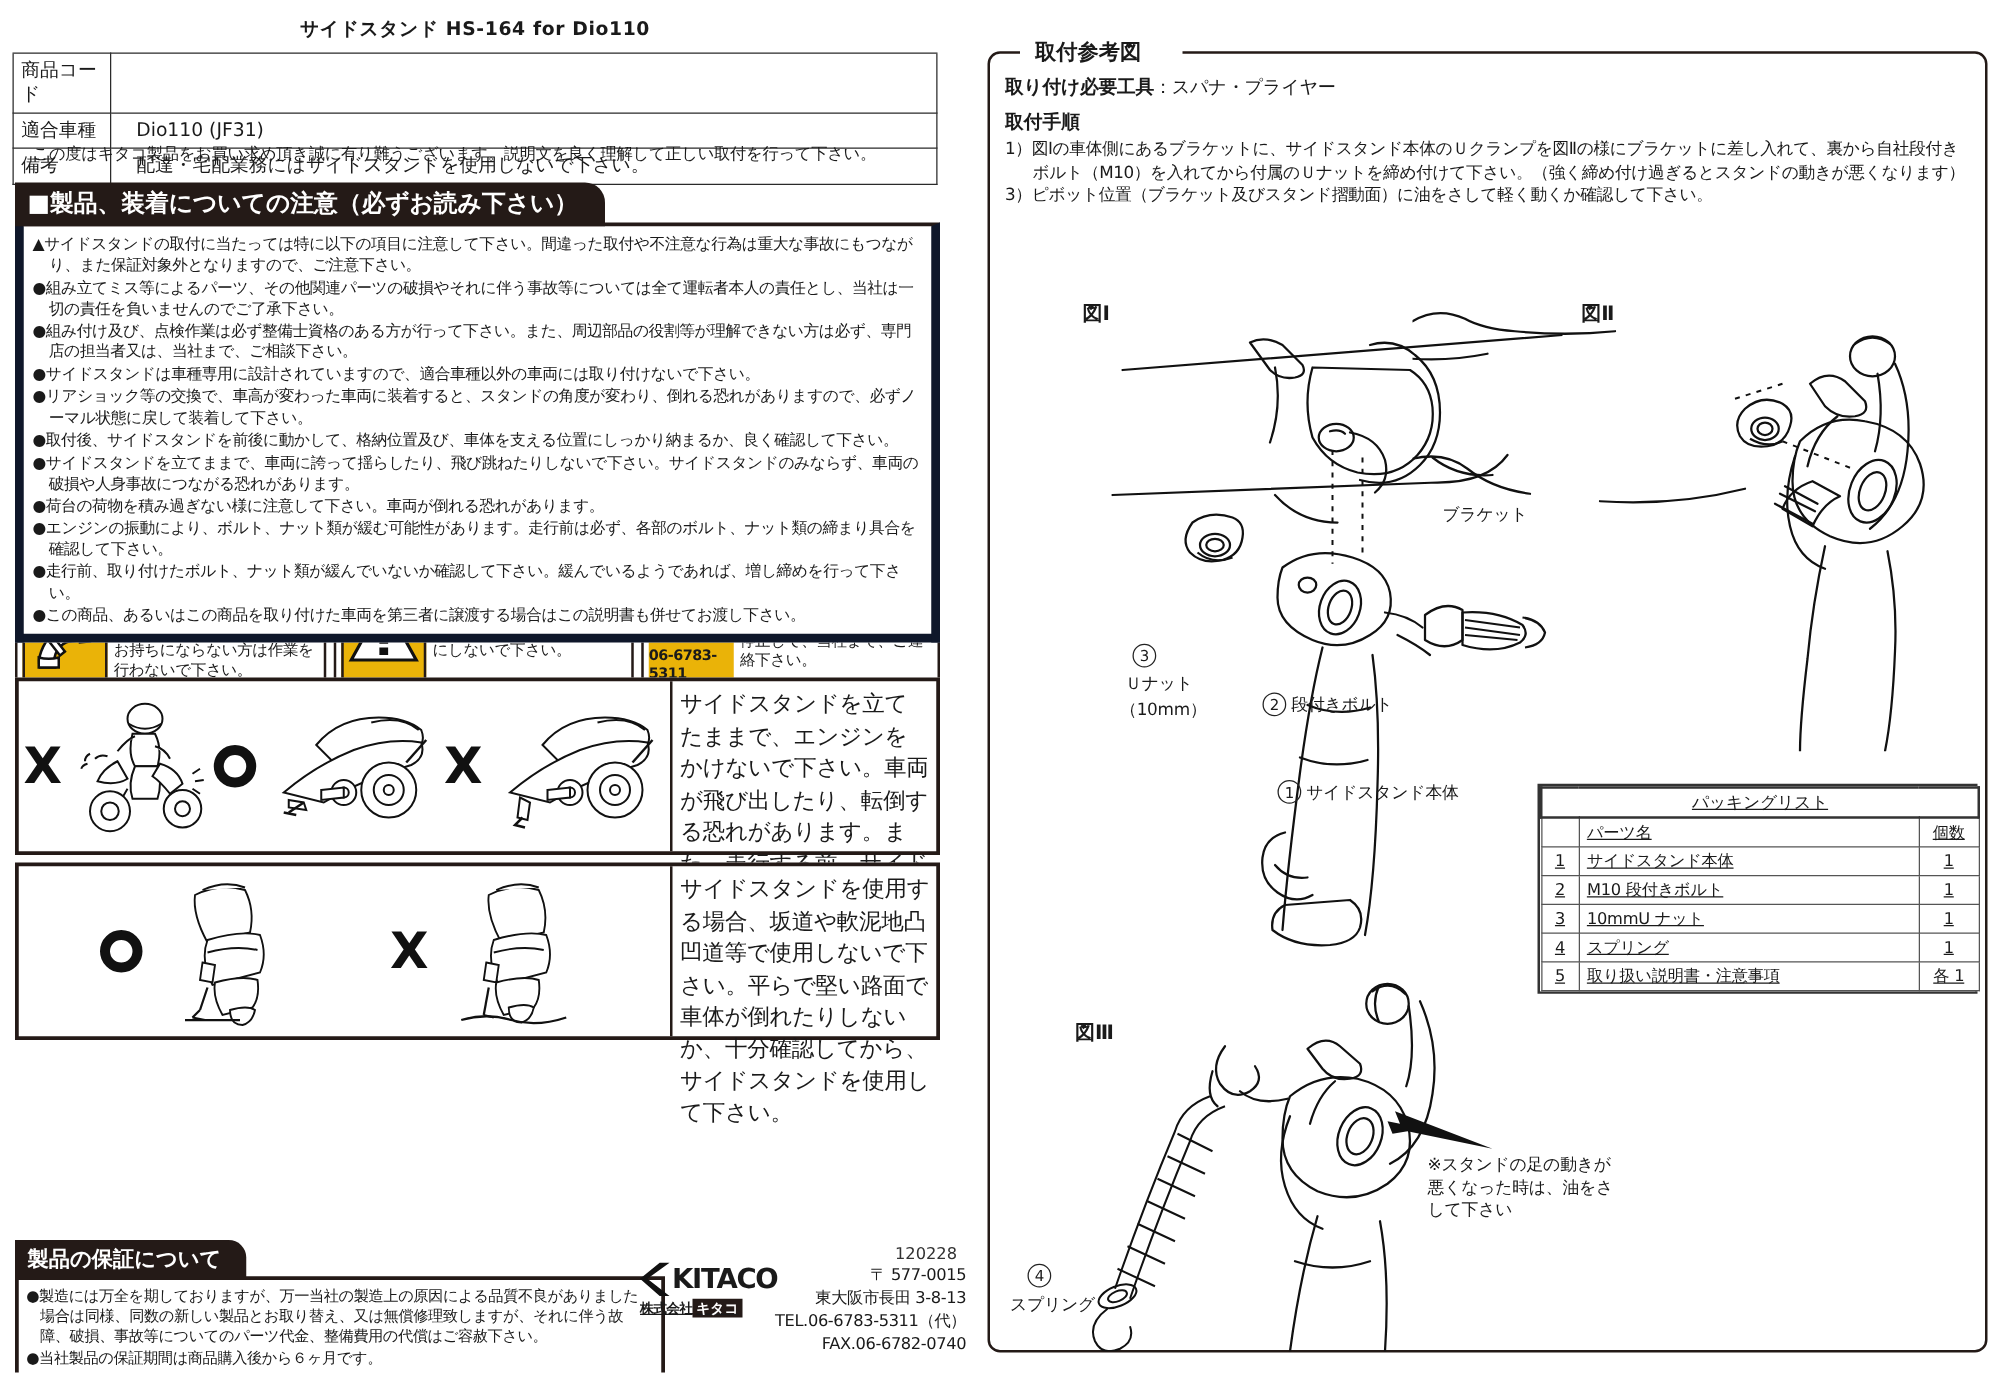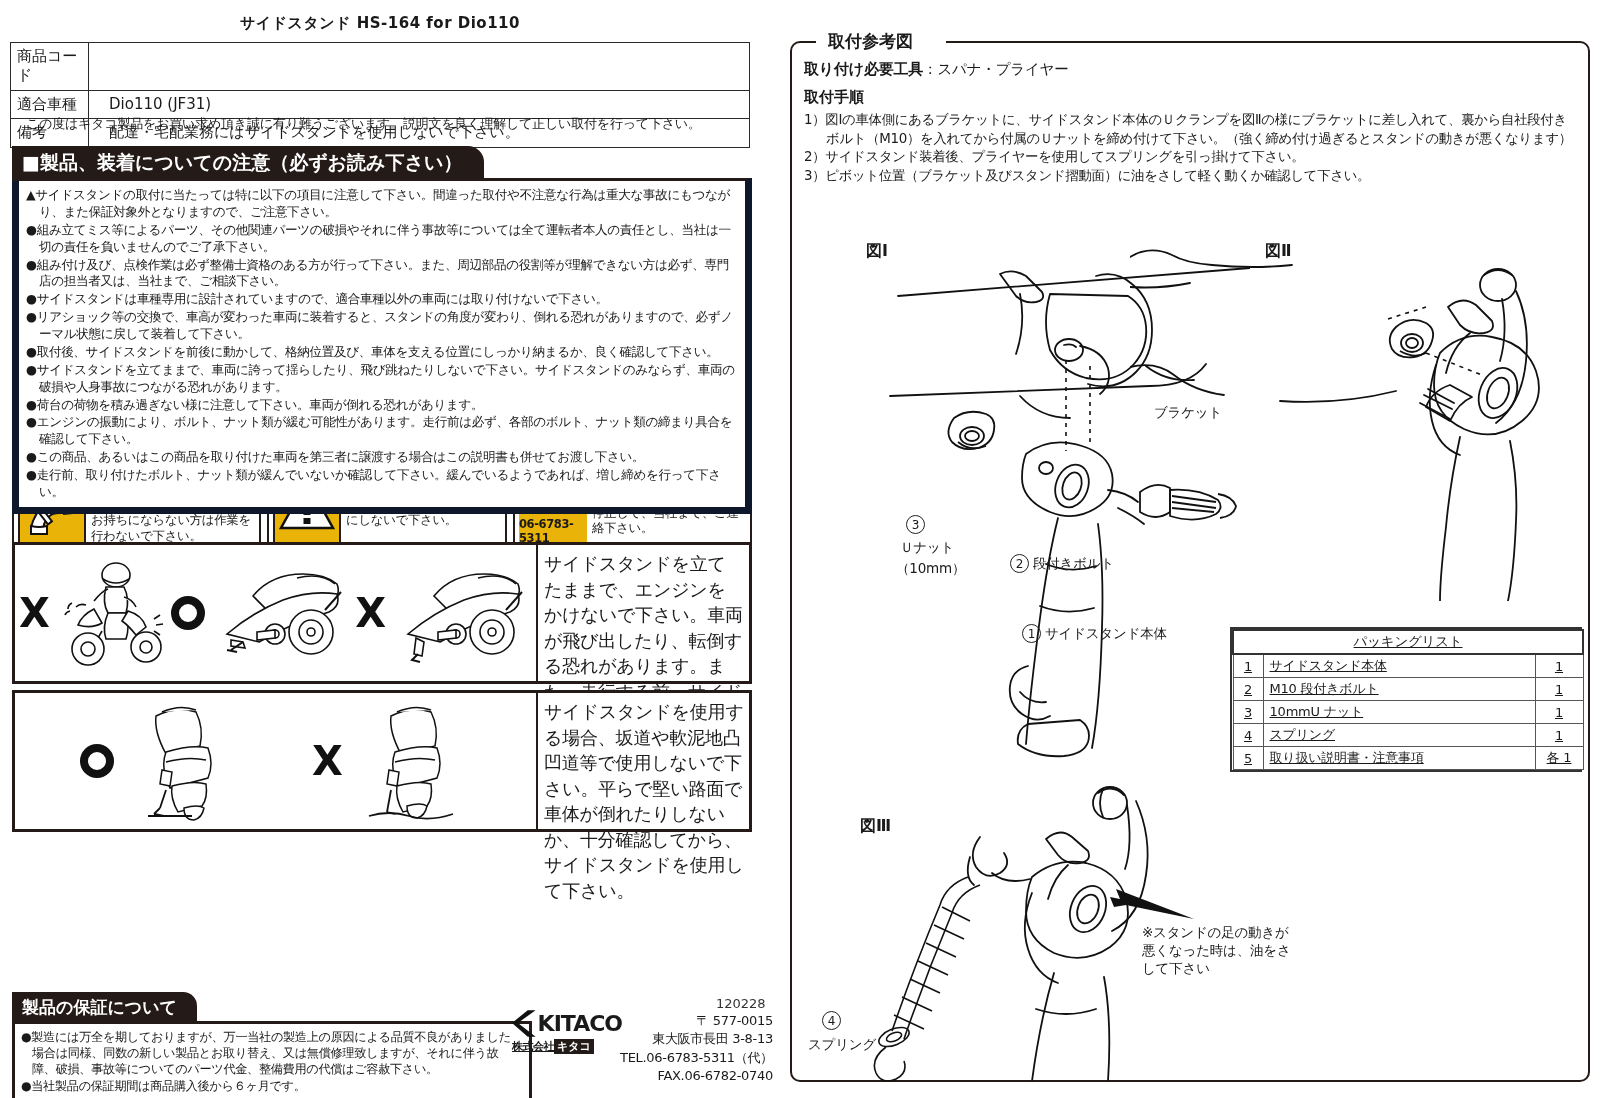--- a/index.html
+++ b/index.html
@@ -287,22 +287,22 @@
       <div class="notice-body">
         <div class="notice-item">▲サイドスタンドの取付に当たっては特に以下の項目に注意して下さい。間違った取付や不注意な行為は重大な事故にもつながり、また保証対象外となりますので、ご注意下さい。</div>
         <div class="notice-item">●組み立てミス等によるパーツ、その他関連パーツの破損やそれに伴う事故等については全て運転者本人の責任とし、当社は一切の責任を負いませんのでご了承下さい。</div>
         <div class="notice-item">●組み付け及び、点検作業は必ず整備士資格のある方が行って下さい。また、周辺部品の役割等が理解できない方は必ず、専門店の担当者又は、当社まで、ご相談下さい。</div>
         <div class="notice-item">●サイドスタンドは車種専用に設計されていますので、適合車種以外の車両には取り付けないで下さい。</div>
         <div class="notice-item">●リアショック等の交換で、車高が変わった車両に装着すると、スタンドの角度が変わり、倒れる恐れがありますので、必ずノーマル状態に戻して装着して下さい。</div>
         <div class="notice-item">●取付後、サイドスタンドを前後に動かして、格納位置及び、車体を支える位置にしっかり納まるか、良く確認して下さい。</div>
         <div class="notice-item">●サイドスタンドを立てままで、車両に誇って揺らしたり、飛び跳ねたりしないで下さい。サイドスタンドのみならず、車両の破損や人身事故につながる恐れがあります。</div>
         <div class="notice-item">●荷台の荷物を積み過ぎない様に注意して下さい。車両が倒れる恐れがあります。</div>
         <div class="notice-item">●エンジンの振動により、ボルト、ナット類が緩む可能性があります。走行前は必ず、各部のボルト、ナット類の締まり具合を確認して下さい。</div>
+        <div class="notice-item">●走行前、取り付けたボルト、ナット類が緩んでいないか確認して下さい。緩んでいるようであれば、増し締めを行って下さい。</div>
         <div class="notice-item">●この商品、あるいはこの商品を取り付けた車両を第三者に譲渡する場合はこの説明書も併せてお渡し下さい。</div>
-        <div class="notice-item">●走行前、取り付けたボルト、ナット類が緩んでいないか確認して下さい。緩んでいるようであれば、増し締めを行って下さい。</div>
       </div>
     </div>
 
     <div class="icon-row">
 
       <div class="icon-box b1">
         <div class="icon-pic">
           <svg width="58" height="62" viewBox="0 0 58 62">
             <circle cx="30" cy="12" r="9" fill="#fff" stroke="#111" stroke-width="2"></circle>
             <path d="M17 24 q13 -4 26 2 l4 10 q-8 4 -18 3 l-10 -6 z" fill="#fff" stroke="#111" stroke-width="2"></path>
@@ -504,21 +504,20 @@
       <div class="ref-content">
 
         <div class="tool-line">
           <b>取り付け必要工具</b><span>：スパナ・プライヤー</span>
         </div>
 
         <div class="proc-head">取付手順</div>
 
         <div class="proc-list">
           <div class="proc-item">1）図Ⅰの車体側にあるブラケットに、サイドスタンド本体のＵクランプを図Ⅱの様にブラケットに差し入れて、裏から自社段付きボルト（M10）を入れてから付属のＵナットを締め付けて下さい。（強く締め付け過ぎるとスタンドの動きが悪くなります）</div>
-          <div class="proc-item">2）サイドスタンド装着後、プライヤーを使用してスプリングを引っ掛けて下さい。</div>
           <div class="proc-item">3）ピボット位置（ブラケット及びスタンド摺動面）に油をさして軽く動くか確認して下さい。</div>
         </div>
 
         <div class="fig-label" style="left:76px; top:200px;">図Ⅰ</div>
         <svg style="position:absolute; left:60px; top:205px;" width="400" height="520" viewBox="0 0 400 520">
           <g fill="none" stroke="#111" stroke-width="1.8" stroke-linejoin="round" stroke-linecap="round">
             <path d="M48 50 L400 22"></path>
             <path d="M40 150 L300 140 q40 0 56 -22"></path>
             <path d="M170 48 q6 30 -4 60"></path>
             <path d="M200 48 q-8 28 0 56 q12 22 36 28 q30 6 48 -14 q14 -16 12 -38 q-2 -20 -18 -30 z"></path>
@@ -615,20 +614,25 @@
           </g>
         </svg>
 
         <div class="diag-text" style="left:364px; top:362px;">ブラケット</div>
 
         <div class="packing-outer">
           <table class="packing" style="position:relative;left:0;top:0;">
             <tbody>
                 <tr>
               <td class="ph-title" colspan="3">パッキングリスト</td>
+            </tr>
+            <tr class="hdr">
+              <td class="c-no"></td>
+              <td>パーツ名</td>
+              <td class="c-qty">個数</td>
             </tr>
             <tr>
               <td class="c-no">1</td>
               <td>サイドスタンド本体</td>
               <td class="c-qty">1</td>
             </tr>
             <tr>
               <td class="c-no">2</td>
               <td>M10 段付きボルト</td>
               <td class="c-qty">1</td>

